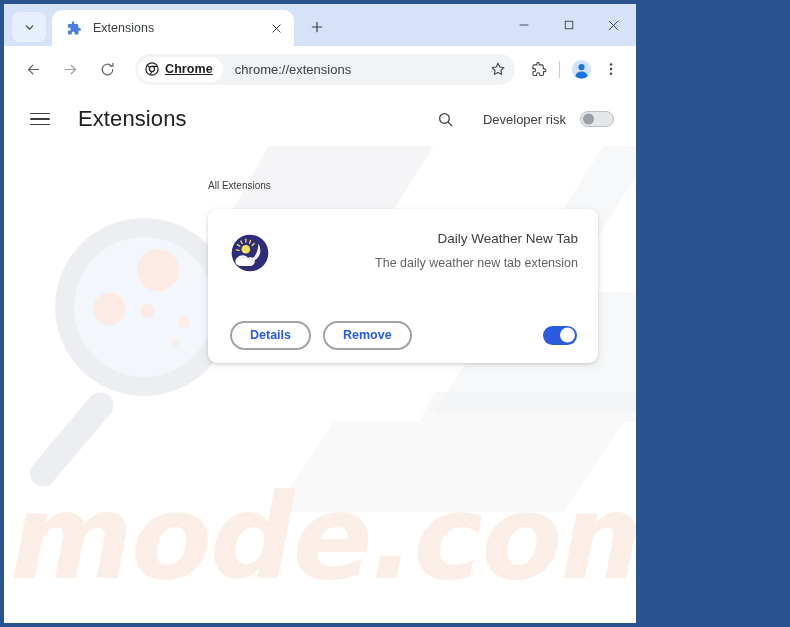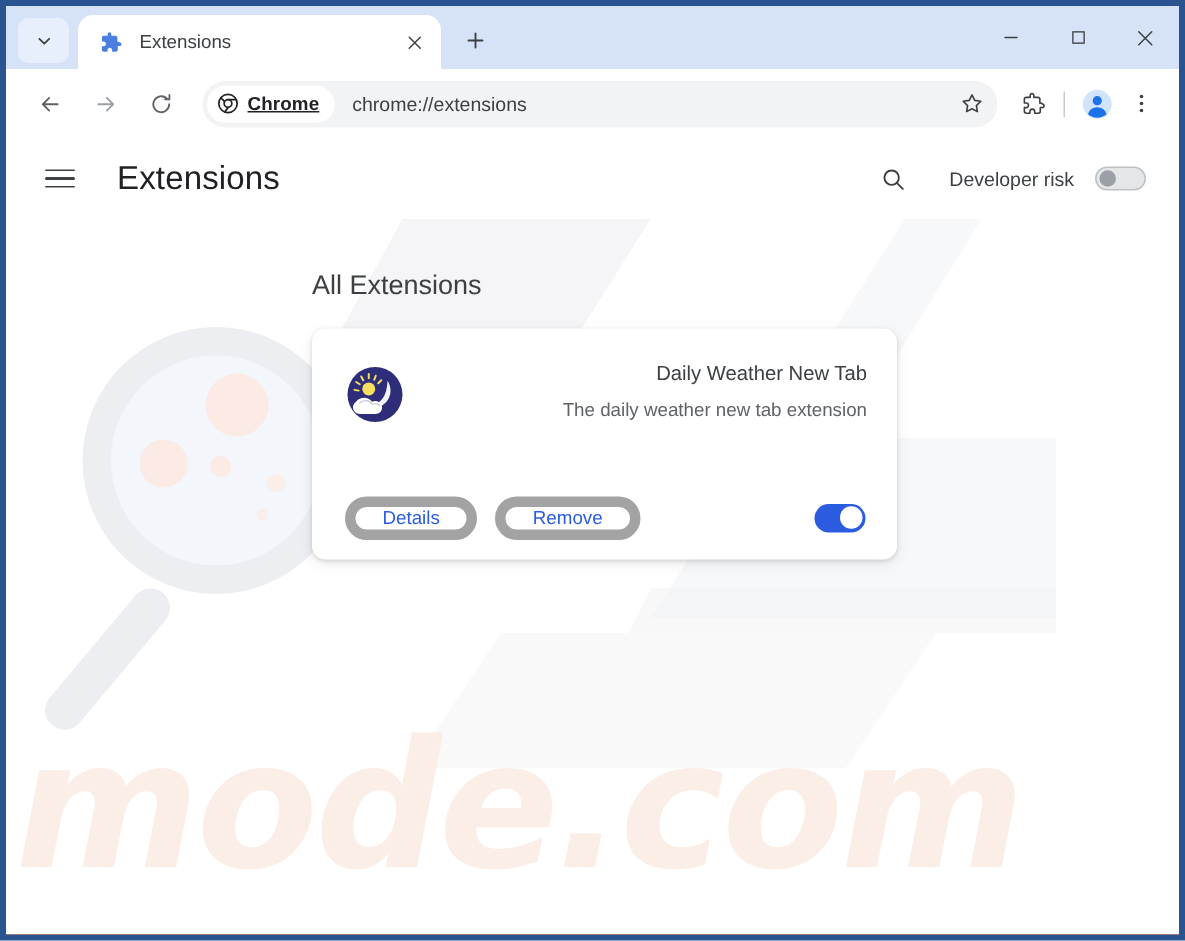--- a/index.html
+++ b/index.html
@@ -15,23 +15,23 @@
   
   .window-frame {
     position: absolute;
     left: 0; top: 0;
     width: 790px; height: 627px;
     background: #2a5490;
     padding: 4px;
   }
   .window-inner {
     position: relative;
-    width: 782px;
+    width: 632px;
     height: 619px;
-    background: #c2410c;
+    background: #404040;
     overflow: hidden;
   }
 
   
   .tab-strip {
     position: relative;
     height: 42px;
     background: #d6e2f7;
     display: flex;
     align-items: flex-end;
@@ -272,21 +272,21 @@
     background: #ffffff;
   }
 
   
   .content {
     position: relative;
     z-index: 5;
     padding: 34px 0 0 204px;
   }
   .section-title {
-    font-size: 18px;
+    font-size: 10px;
     color: #3c4043;
     margin-bottom: 18px;
   }
   .ext-card {
     width: 390px;
     height: 154px;
     background: #ffffff;
     border-radius: 9px;
     box-shadow: 0 1px 3px rgba(60,64,67,.18), 0 3px 9px rgba(60,64,67,.10);
     position: relative;
@@ -320,26 +320,26 @@
     position: absolute;
     left: 0; right: 0; bottom: 0;
     height: 56px;
     display: flex;
     align-items: center;
     padding: 0 21px 0 22px;
   }
   .pill-btn {
     height: 29px;
     padding: 0 18px;
-    border: 7px solid #a3a3a3;
+    border: 2px solid #a3a3a3;
     border-radius: 15px;
     background: #ffffff;
     font-family: "Liberation Sans", sans-serif;
     font-size: 12.5px;
-    font-weight: normal;
+    font-weight: bold;
     color: #2b5ce0;
     cursor: pointer;
     display: flex;
     align-items: center;
   }
   .pill-btn + .pill-btn { margin-left: 12px; }
   .footer-spacer { flex: 1 1 auto; }
 </style>
 </head>
 <body>

